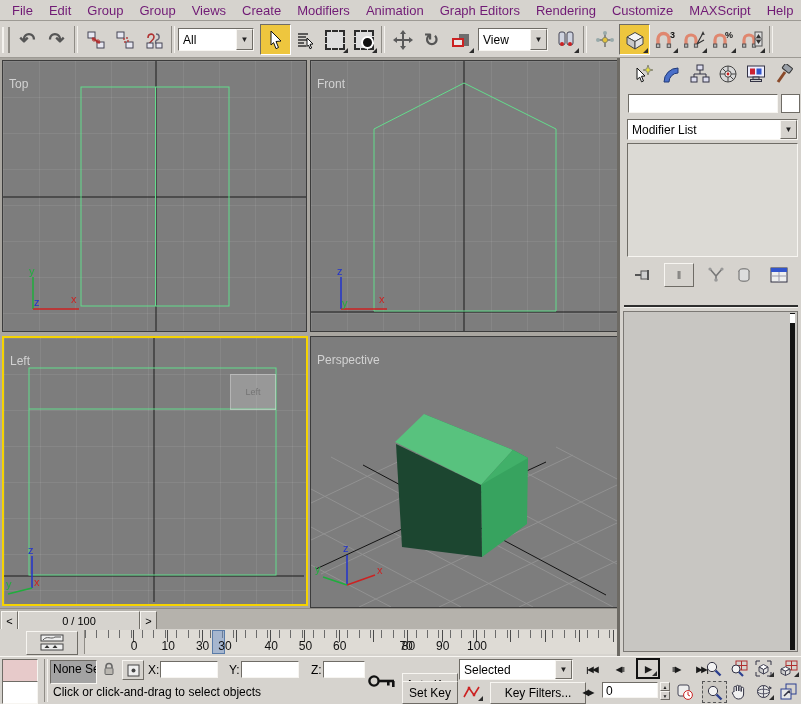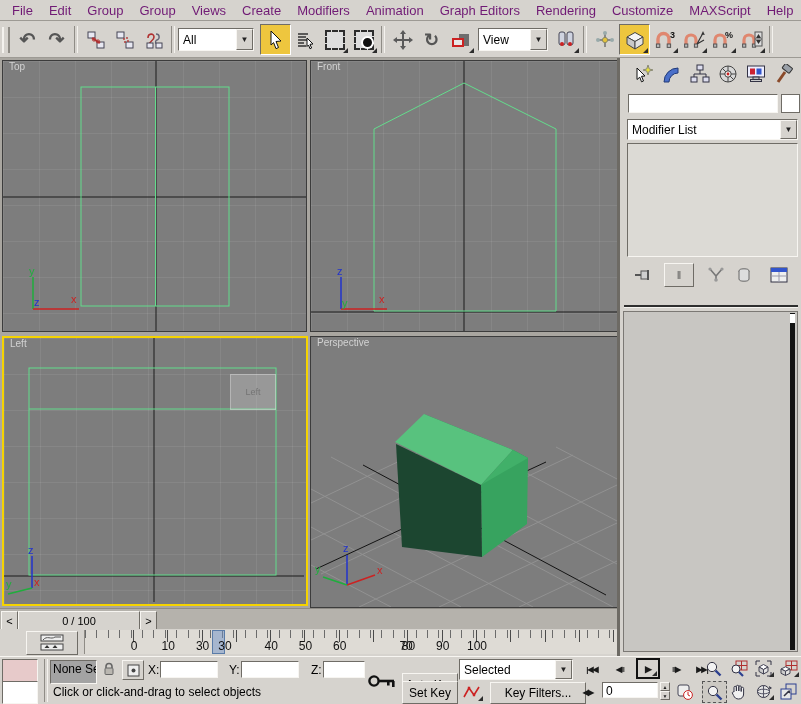--- a/index.html
+++ b/index.html
@@ -22,21 +22,21 @@
   .glyph{color:#555;font-weight:bold;}
   .combo{height:21px;display:flex;align-items:center;background:#fff;border:1px solid;border-color:#6f6c66 #f7f5f1 #f7f5f1 #6f6c66;font-size:12px;flex:0 0 auto;}
   .combo .ctext{padding:0 4px;flex:1;color:#000;}
   .combo .carrow{width:17px;height:100%;background:#d6d3ce;border:1px solid;border-color:#f7f5f1 #6f6c66 #6f6c66 #f7f5f1;display:flex;align-items:center;justify-content:center;font-size:8px;color:#222;box-sizing:border-box;}
   
   .vp-zone{left:0;top:58px;width:618px;height:550px;background:#a9a6a0;}
   .viewport{position:absolute;background:#7d7d7d;border:1px solid #3c3c3c;overflow:hidden;
     background-image:linear-gradient(rgba(255,255,255,.07) 1px,transparent 1px),linear-gradient(90deg,rgba(255,255,255,.07) 1px,transparent 1px);
     background-size:36px 36px;}
   .viewport.active{border:2px solid #f5d300;}
-  .vp-label{position:absolute;left:6px;top:0;font-size:10px;color:#d2d2d2;z-index:3;}
+  .vp-label{position:absolute;left:6px;top:16px;font-size:12px;color:#d2d2d2;z-index:3;}
   .ghost{position:absolute;background:rgba(210,210,210,.32);border:1px solid rgba(235,235,235,.35);display:flex;align-items:center;justify-content:center;font-size:9px;color:rgba(60,60,60,.4);}
   
   .tslider-track{left:0;top:608px;width:618px;height:21px;background:#b5b2ac;border-top:1px solid #8f8c86;box-sizing:border-box;}
   .ts-btn{position:absolute;top:2px;height:17px;font-size:11px;display:flex;align-items:center;justify-content:center;color:#000;}
   .trackbar{left:0;top:629px;width:618px;height:27px;background:#d6d3ce;}
   .ruler{position:absolute;left:84px;top:1px;width:533px;height:24px;background:#dedbd5;border-left:1px solid #8f8c86;box-sizing:border-box;}
   .ruler .ticks{position:absolute;left:0;top:0;width:100%;height:8px;
     background:repeating-linear-gradient(90deg,#6b6b6b 0 1px,transparent 1px 11.4px);}
   .ruler .bigticks{position:absolute;left:48px;top:0;width:100%;height:12px;
     background:repeating-linear-gradient(90deg,#4a4a4a 0 1px,transparent 1px 34.3px);}

